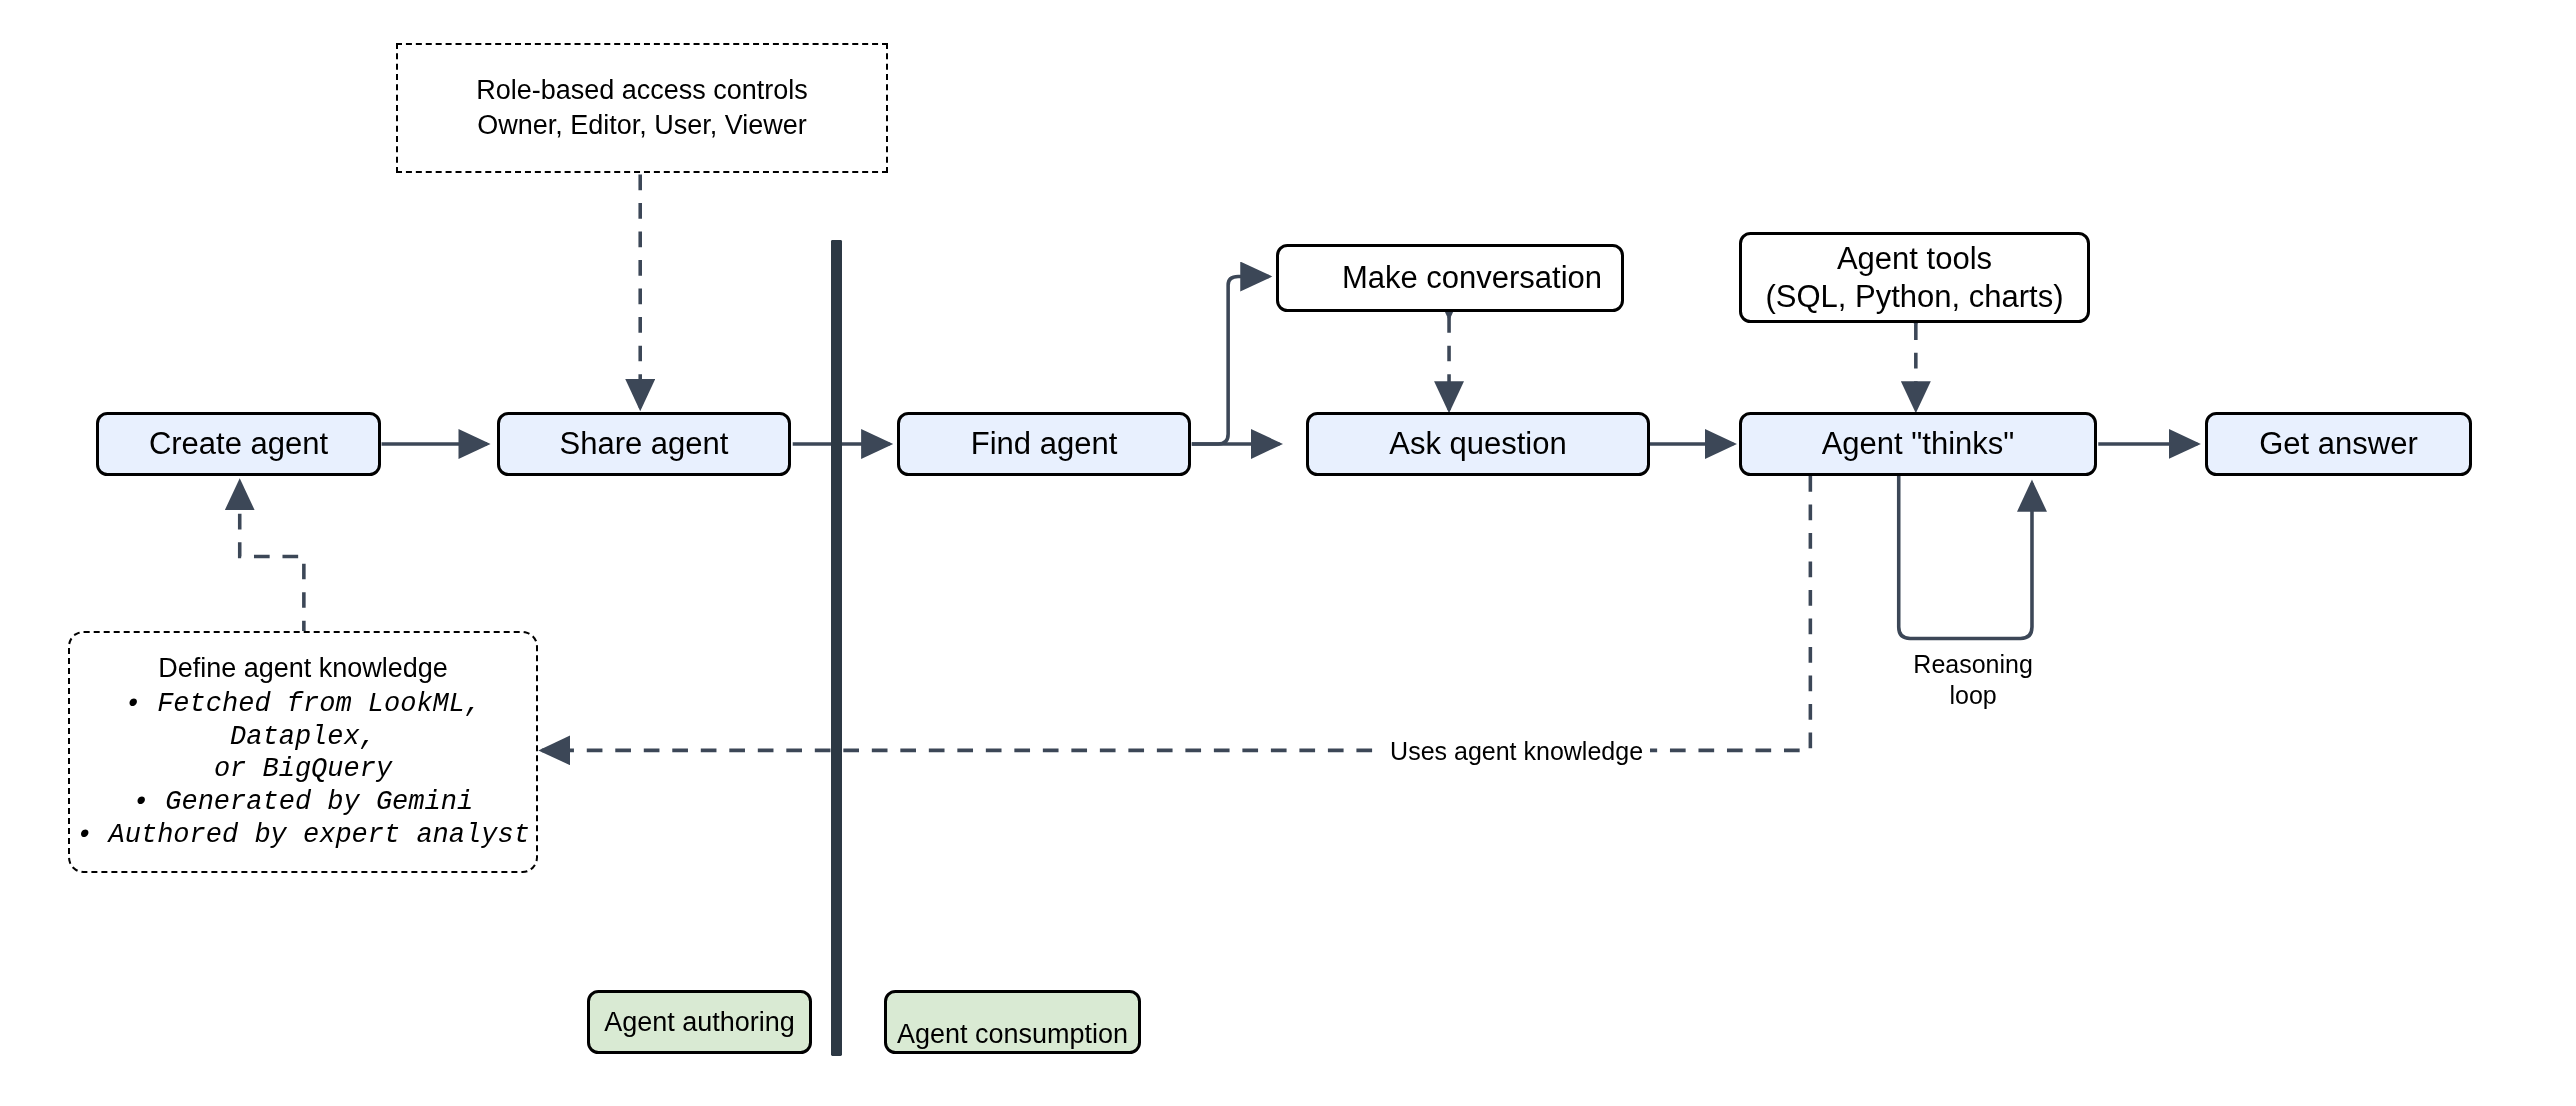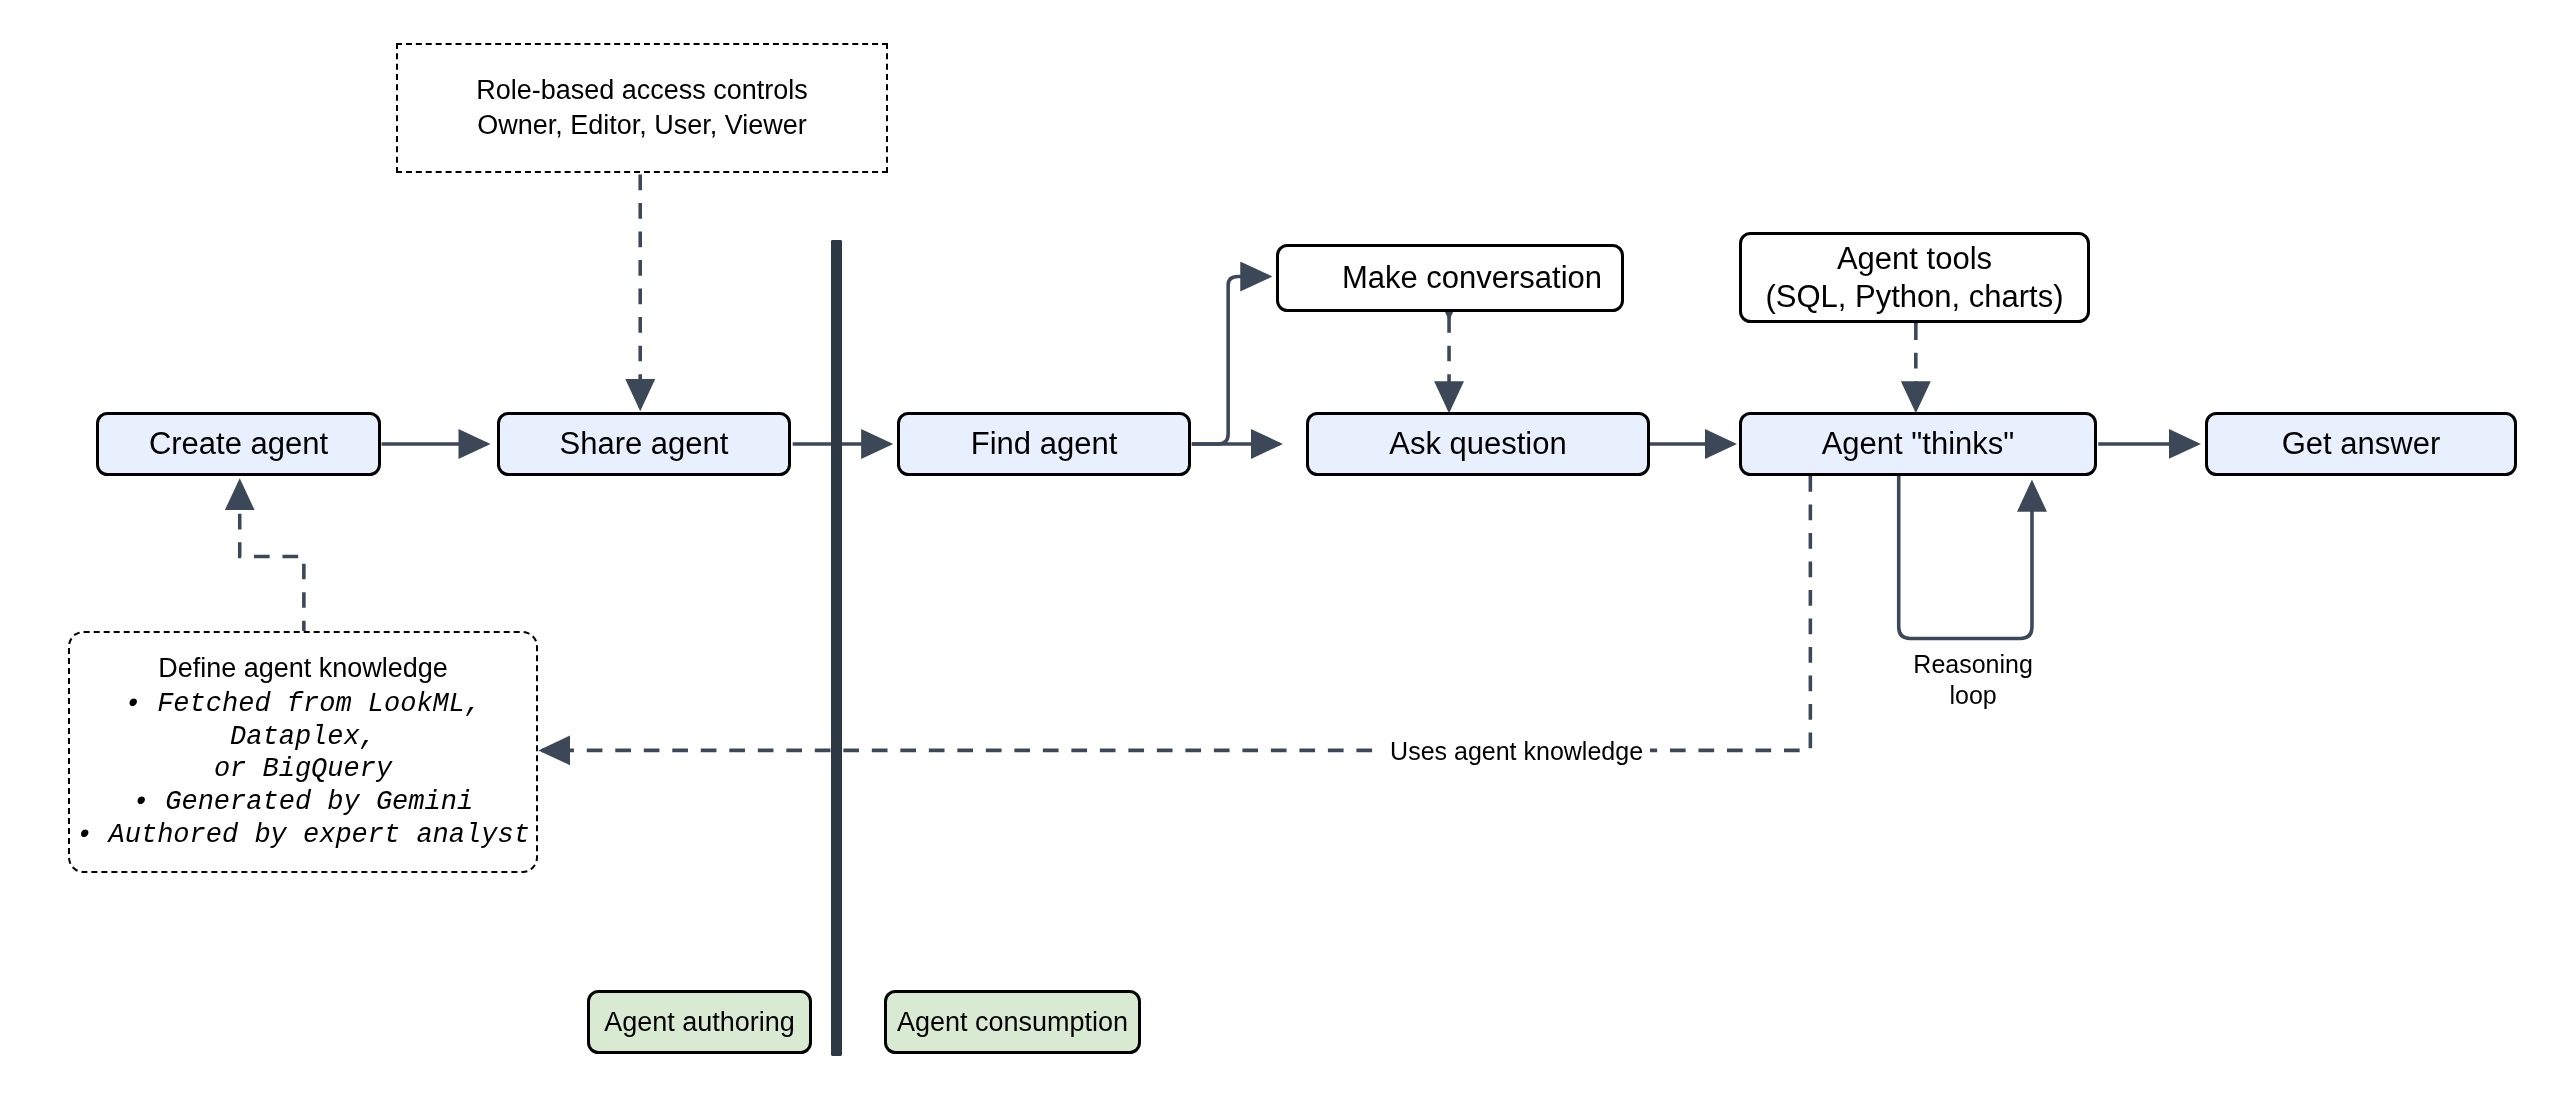--- a/index.html
+++ b/index.html
@@ -145,38 +145,38 @@
   </div>
 
   <div class="node blue" style="left:1285px;top:412px;width:344px;height:64px;margin-left:21px;">
     <span>Ask question</span>
   </div>
 
   <div class="node blue" style="left:1739px;top:412px;width:358px;height:64px;">
     <span>Agent "thinks"</span>
   </div>
 
-  <div class="node blue" style="left:2205px;top:412px;width:312px;height:64px;">
+  <div class="node blue" style="left:2205px;top:412px;width:267px;height:64px;">
     <span>Get answer</span>
   </div>
 
   <div class="node white" style="left:1276px;top:244px;width:348px;height:68px;padding-left:44px;">
     <span>Make conversation</span>
   </div>
 
   <div class="node white" style="left:1739px;top:232px;width:351px;height:91px;flex-direction:column;">
     <span>Agent tools</span>
     <span>(SQL, Python, charts)</span>
   </div>
 
   <div class="node green" style="left:587px;top:990px;width:225px;height:64px;">
     <span>Agent authoring</span>
   </div>
 
-  <div class="node green" style="left:884px;top:990px;width:257px;height:64px;">
+  <div class="node green" style="left:884px;top:990px;width:257px;height:64px;align-items:flex-end;">
     <span>Agent consumption</span>
   </div>
 
   <div class="edge-label" style="left:1900px;top:649px;width:132px;">
     <div>Reasoning</div>
     <div>loop</div>
   </div>
 
   <div class="edge-label" style="left:1383px;top:736px;">
     <span>Uses agent knowledge</span>

